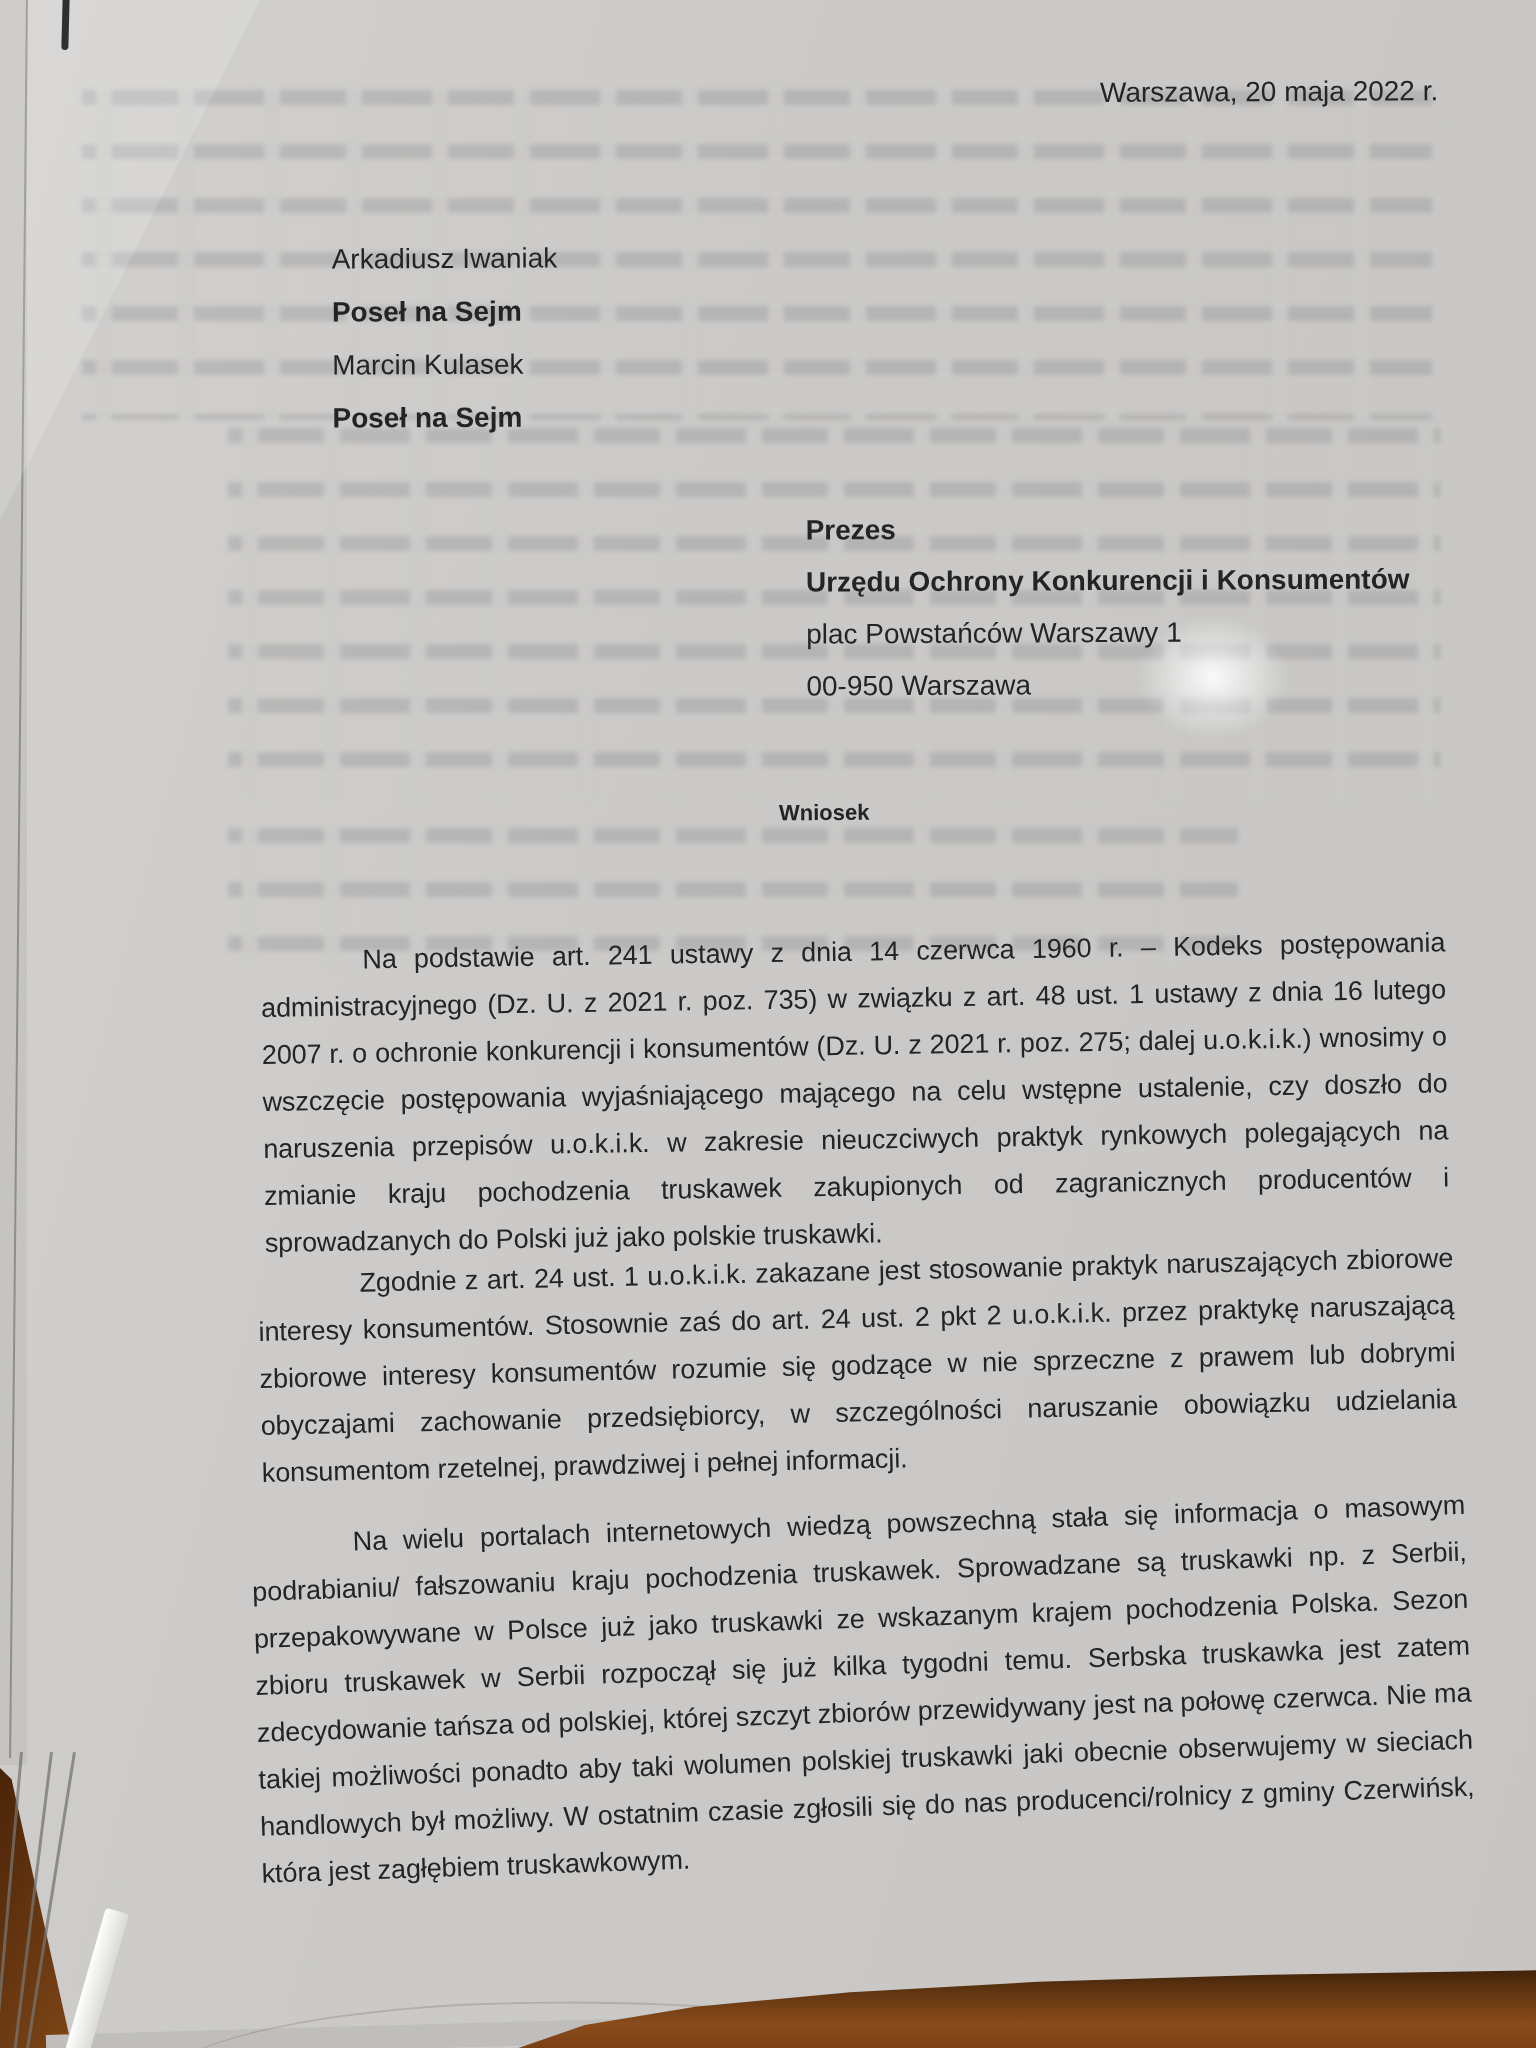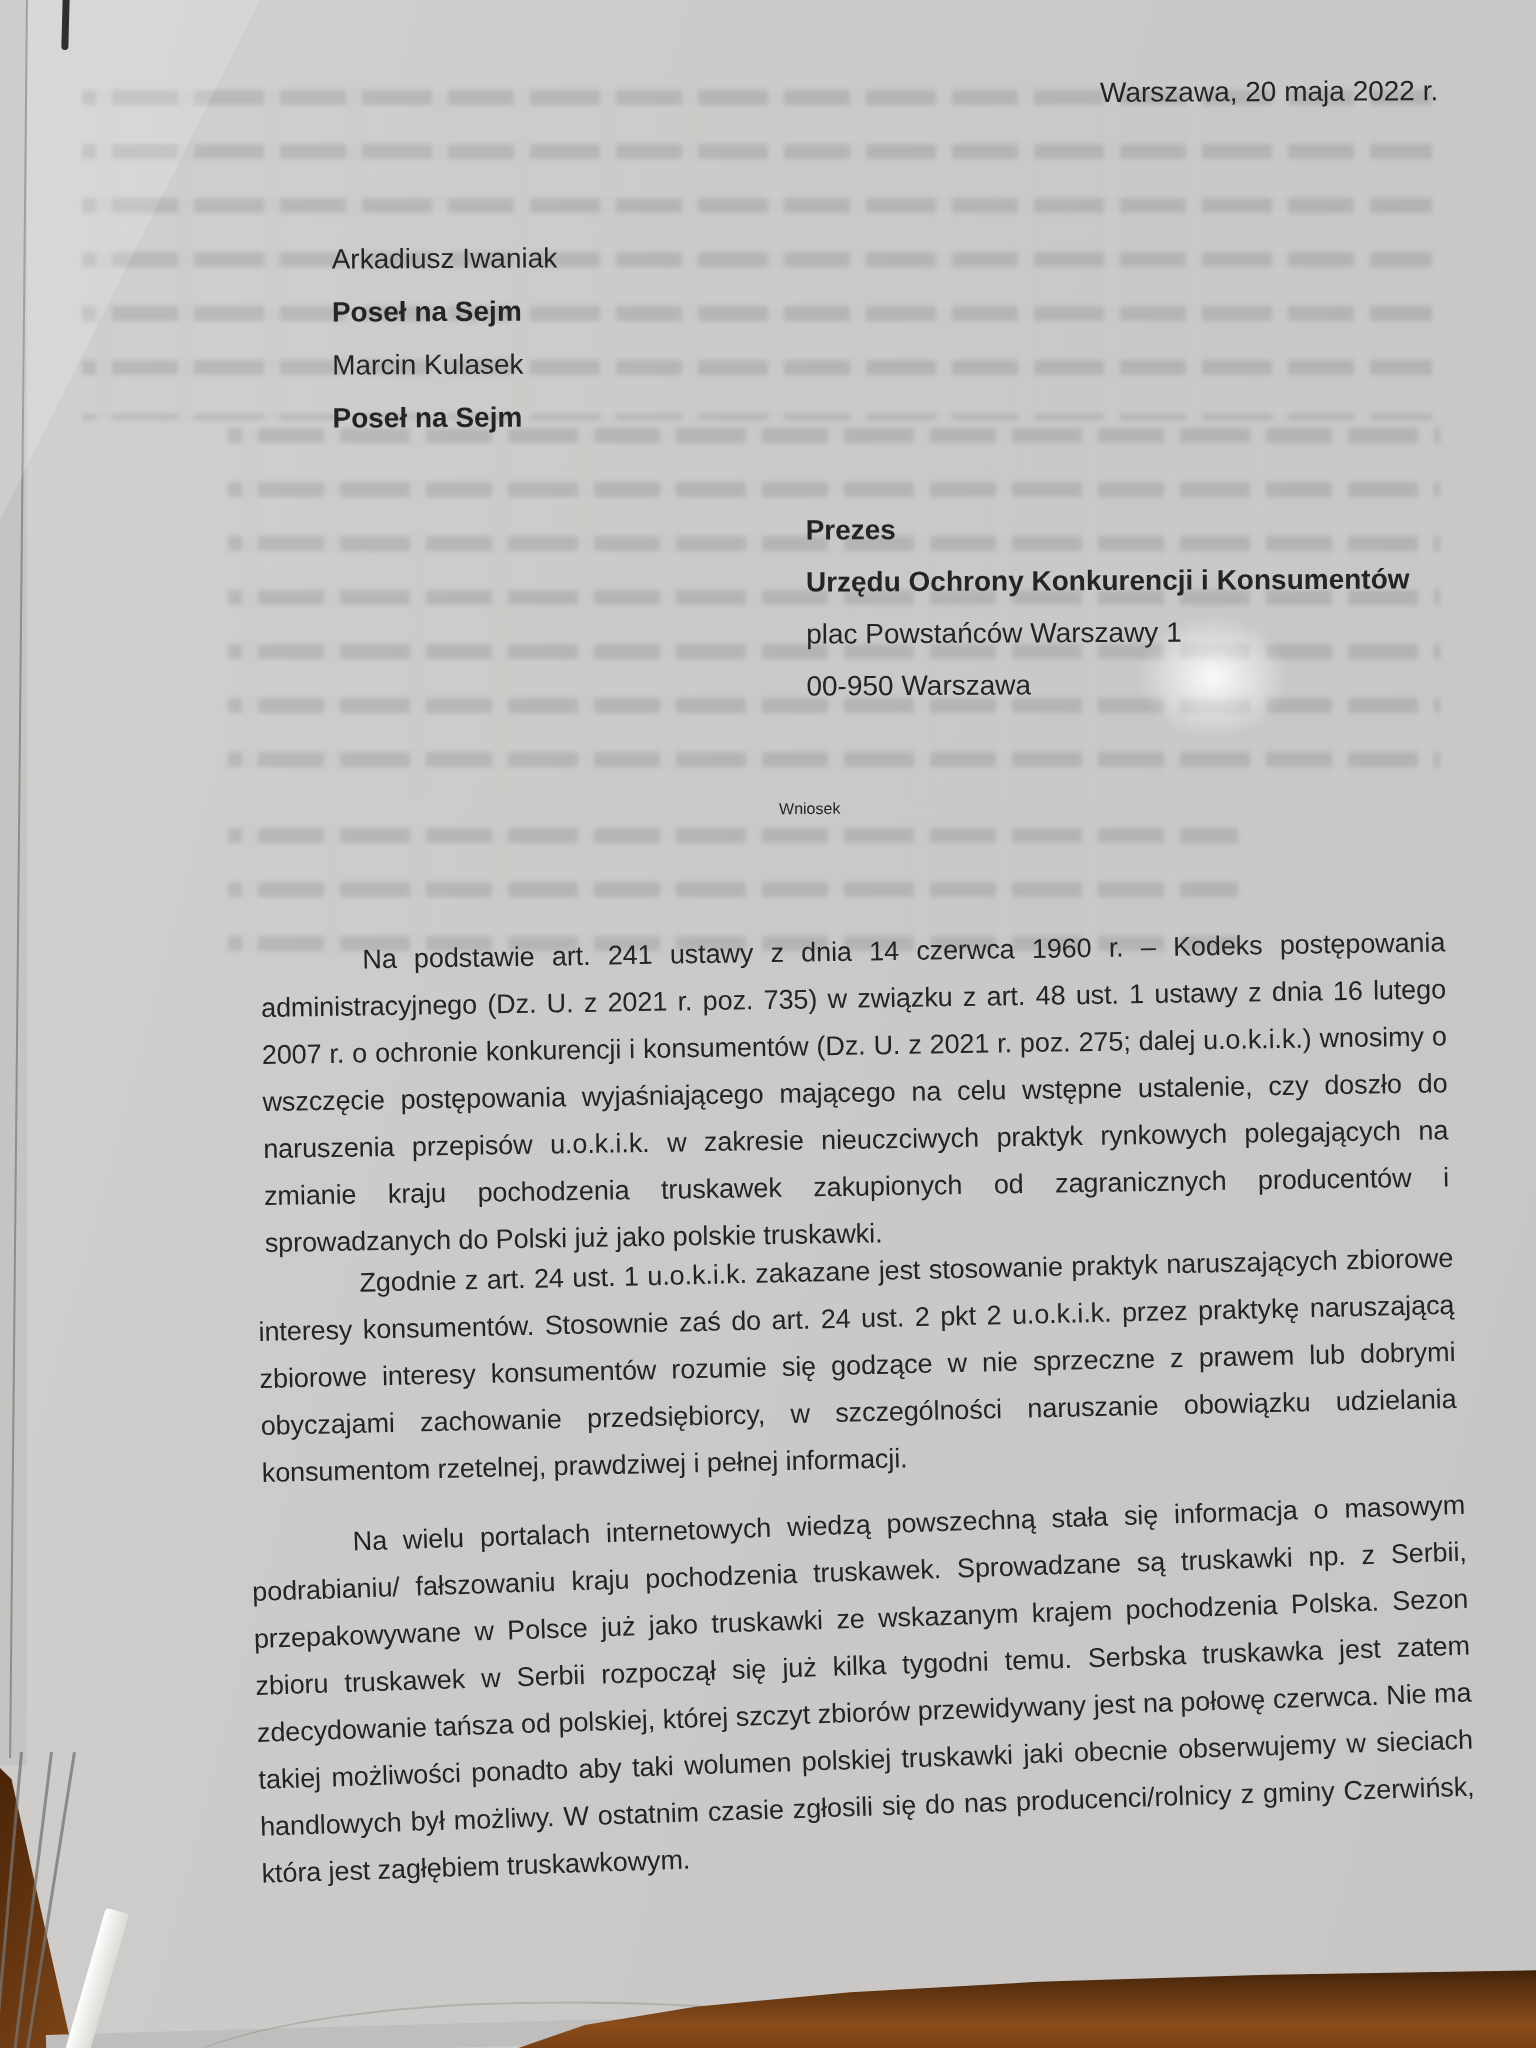--- a/index.html
+++ b/index.html
@@ -42,21 +42,21 @@
     background-image:
       repeating-linear-gradient(90deg,transparent 0 14px,rgba(203,202,200,.95) 14px 30px,
         transparent 30px 96px,rgba(203,202,200,.95) 96px 112px,transparent 112px 168px),
       repeating-linear-gradient(180deg,rgba(92,92,98,.38) 0 15px,transparent 15px 54px);}
   
   .txt{position:absolute;z-index:3;white-space:nowrap;}
   .dateline{right:98px;top:76px;font-size:28px;transform:rotate(-.3deg);}
   .sender{left:332px;top:232px;line-height:53px;font-size:28px;transform:rotate(-.3deg);}
   .recipient{left:806px;top:503px;line-height:52px;font-size:28px;transform:rotate(-.3deg);}
   .b{font-weight:bold;}
-  .heading{left:779px;top:800px;font-size:16px;font-weight:normal;transform:rotate(-.4deg);}
+  .heading{left:779px;top:800px;font-size:22px;font-weight:bold;transform:rotate(-.4deg);}
   .para{position:absolute;z-index:3;font-size:27px;line-height:47px;text-align:justify;
     text-indent:102px;transform-origin:0 0;letter-spacing:-.1px;margin:0;}
   .p1{left:260px;top:938px;width:1185px;transform:rotate(-.9deg);}
   .p2{left:257px;top:1262px;width:1196px;transform:rotate(-1.3deg);}
   .p3{left:250px;top:1522px;width:1215px;transform:rotate(-1.9deg);}
 </style>
 </head>
 <body>
 
 <div class="ghost" style="left:82px;top:90px;width:1350px;height:330px;"></div>

